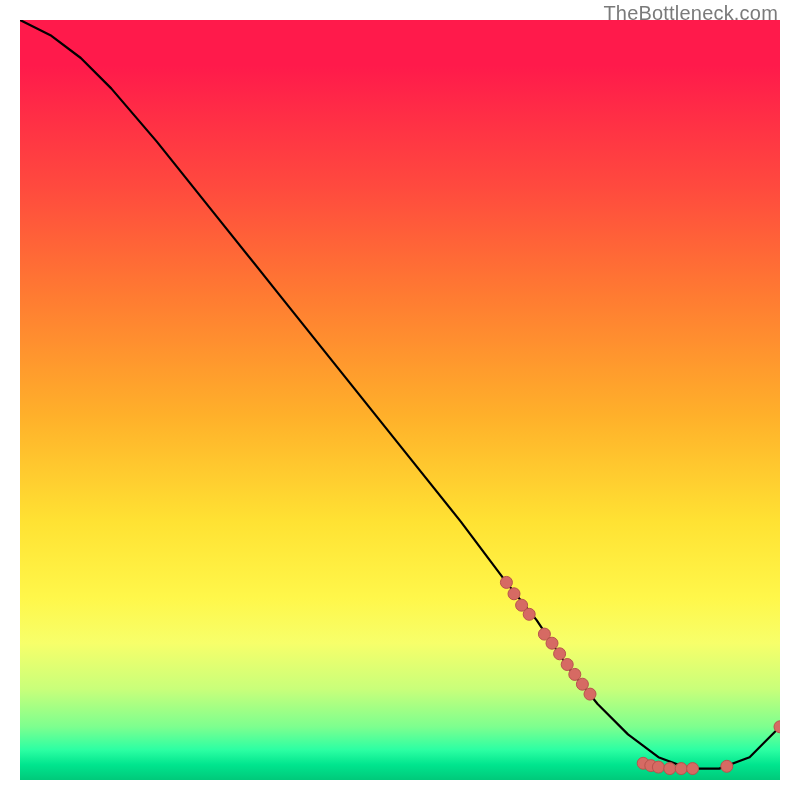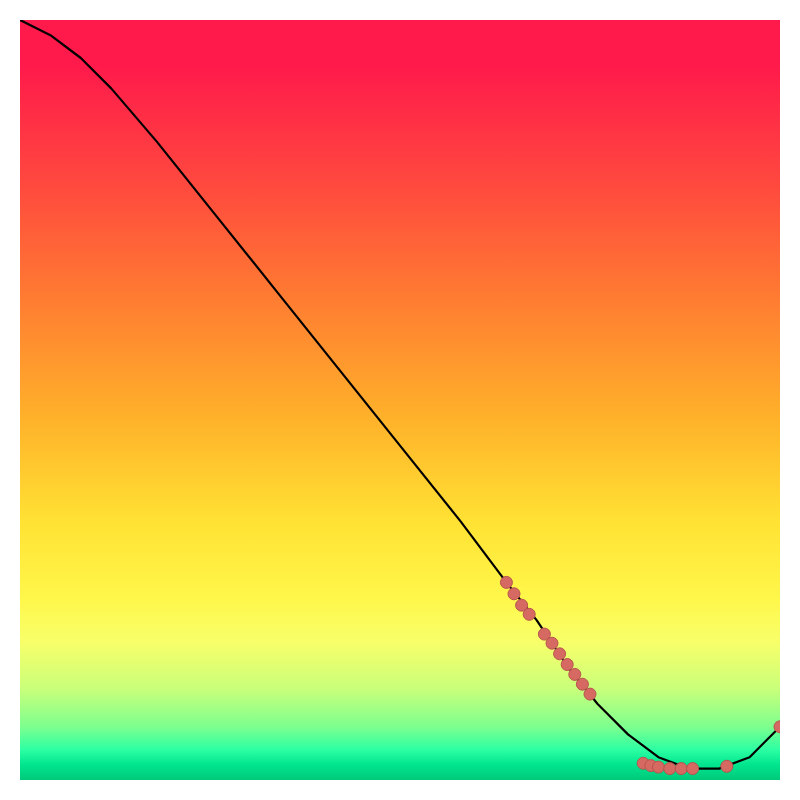--- a/index.html
+++ b/index.html
@@ -98,13 +98,14 @@
           <circle cx="661.2" cy="748.6" r="6" fill="#d66a63" stroke="#b8534d" stroke-width="1"></circle>
           <circle cx="672.6" cy="748.6" r="6" fill="#d66a63" stroke="#b8534d" stroke-width="1"></circle>
           <circle cx="706.8" cy="746.3" r="6" fill="#d66a63" stroke="#b8534d" stroke-width="1"></circle>
           <circle cx="760.0" cy="706.8" r="6" fill="#d66a63" stroke="#b8534d" stroke-width="1"></circle>
         </g>
     </svg>
   </div>
 
   <div class="frame"></div>
 
+  <div class="watermark">TheBottleneck.com</div>
 </div>
 
 </body></html>

